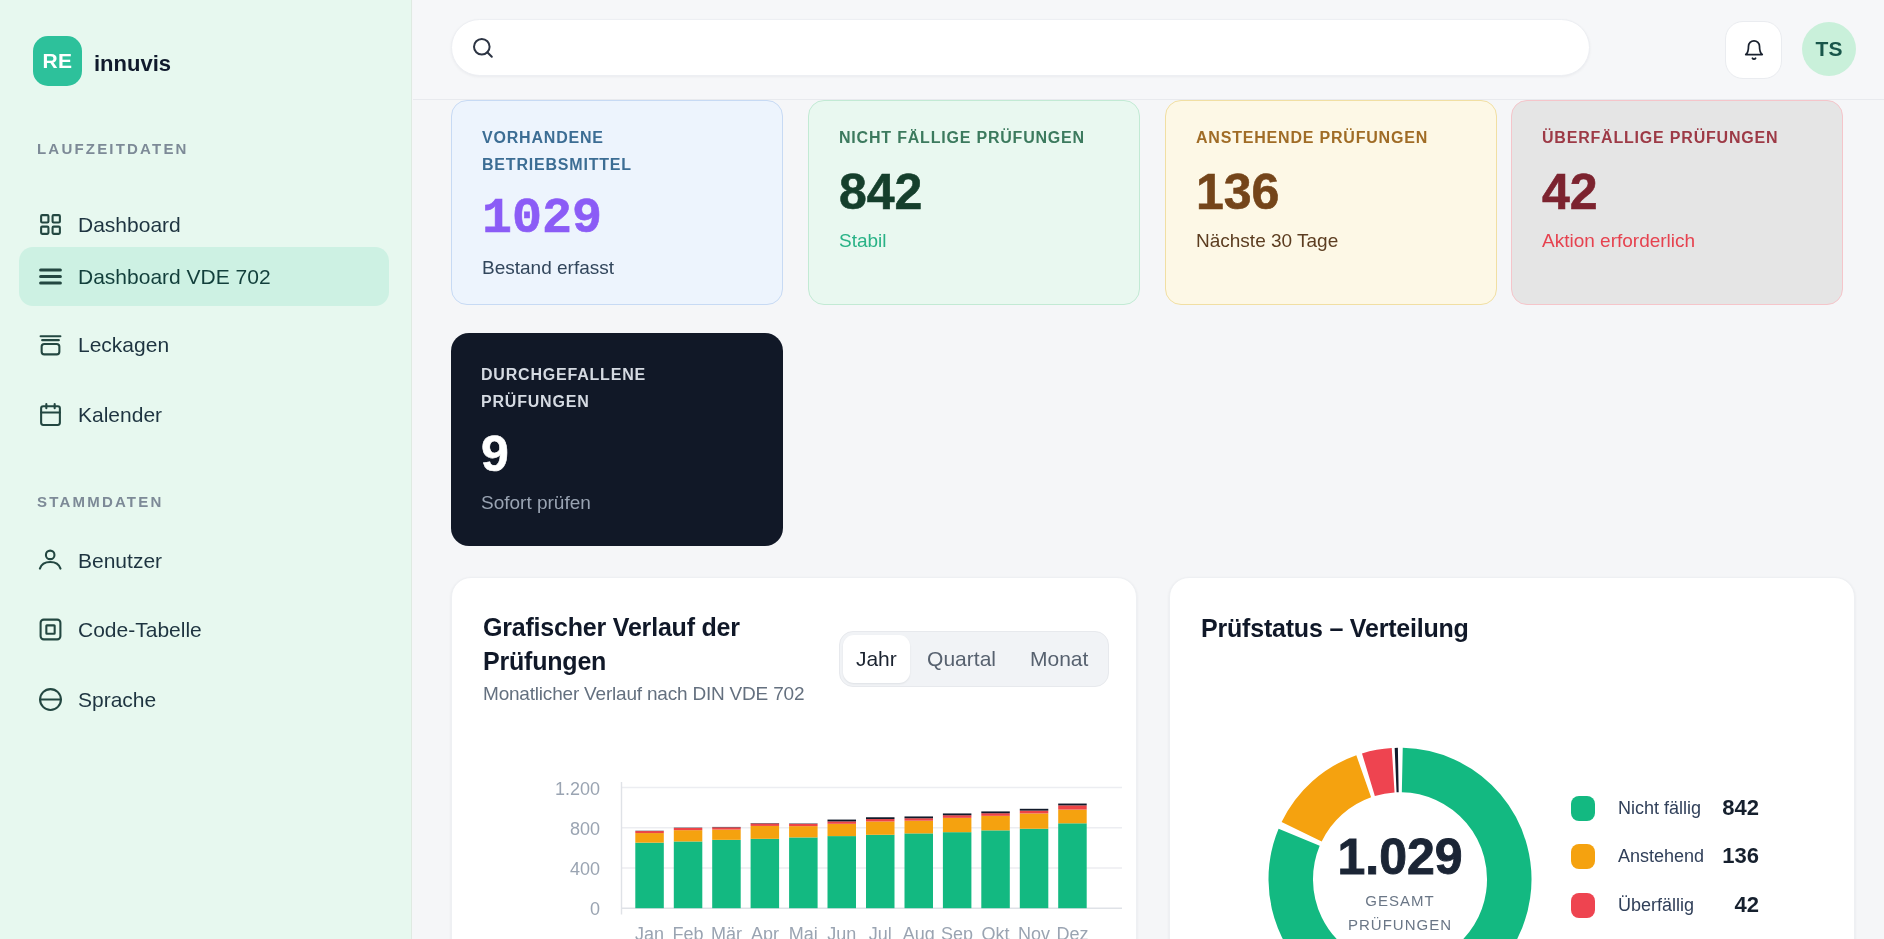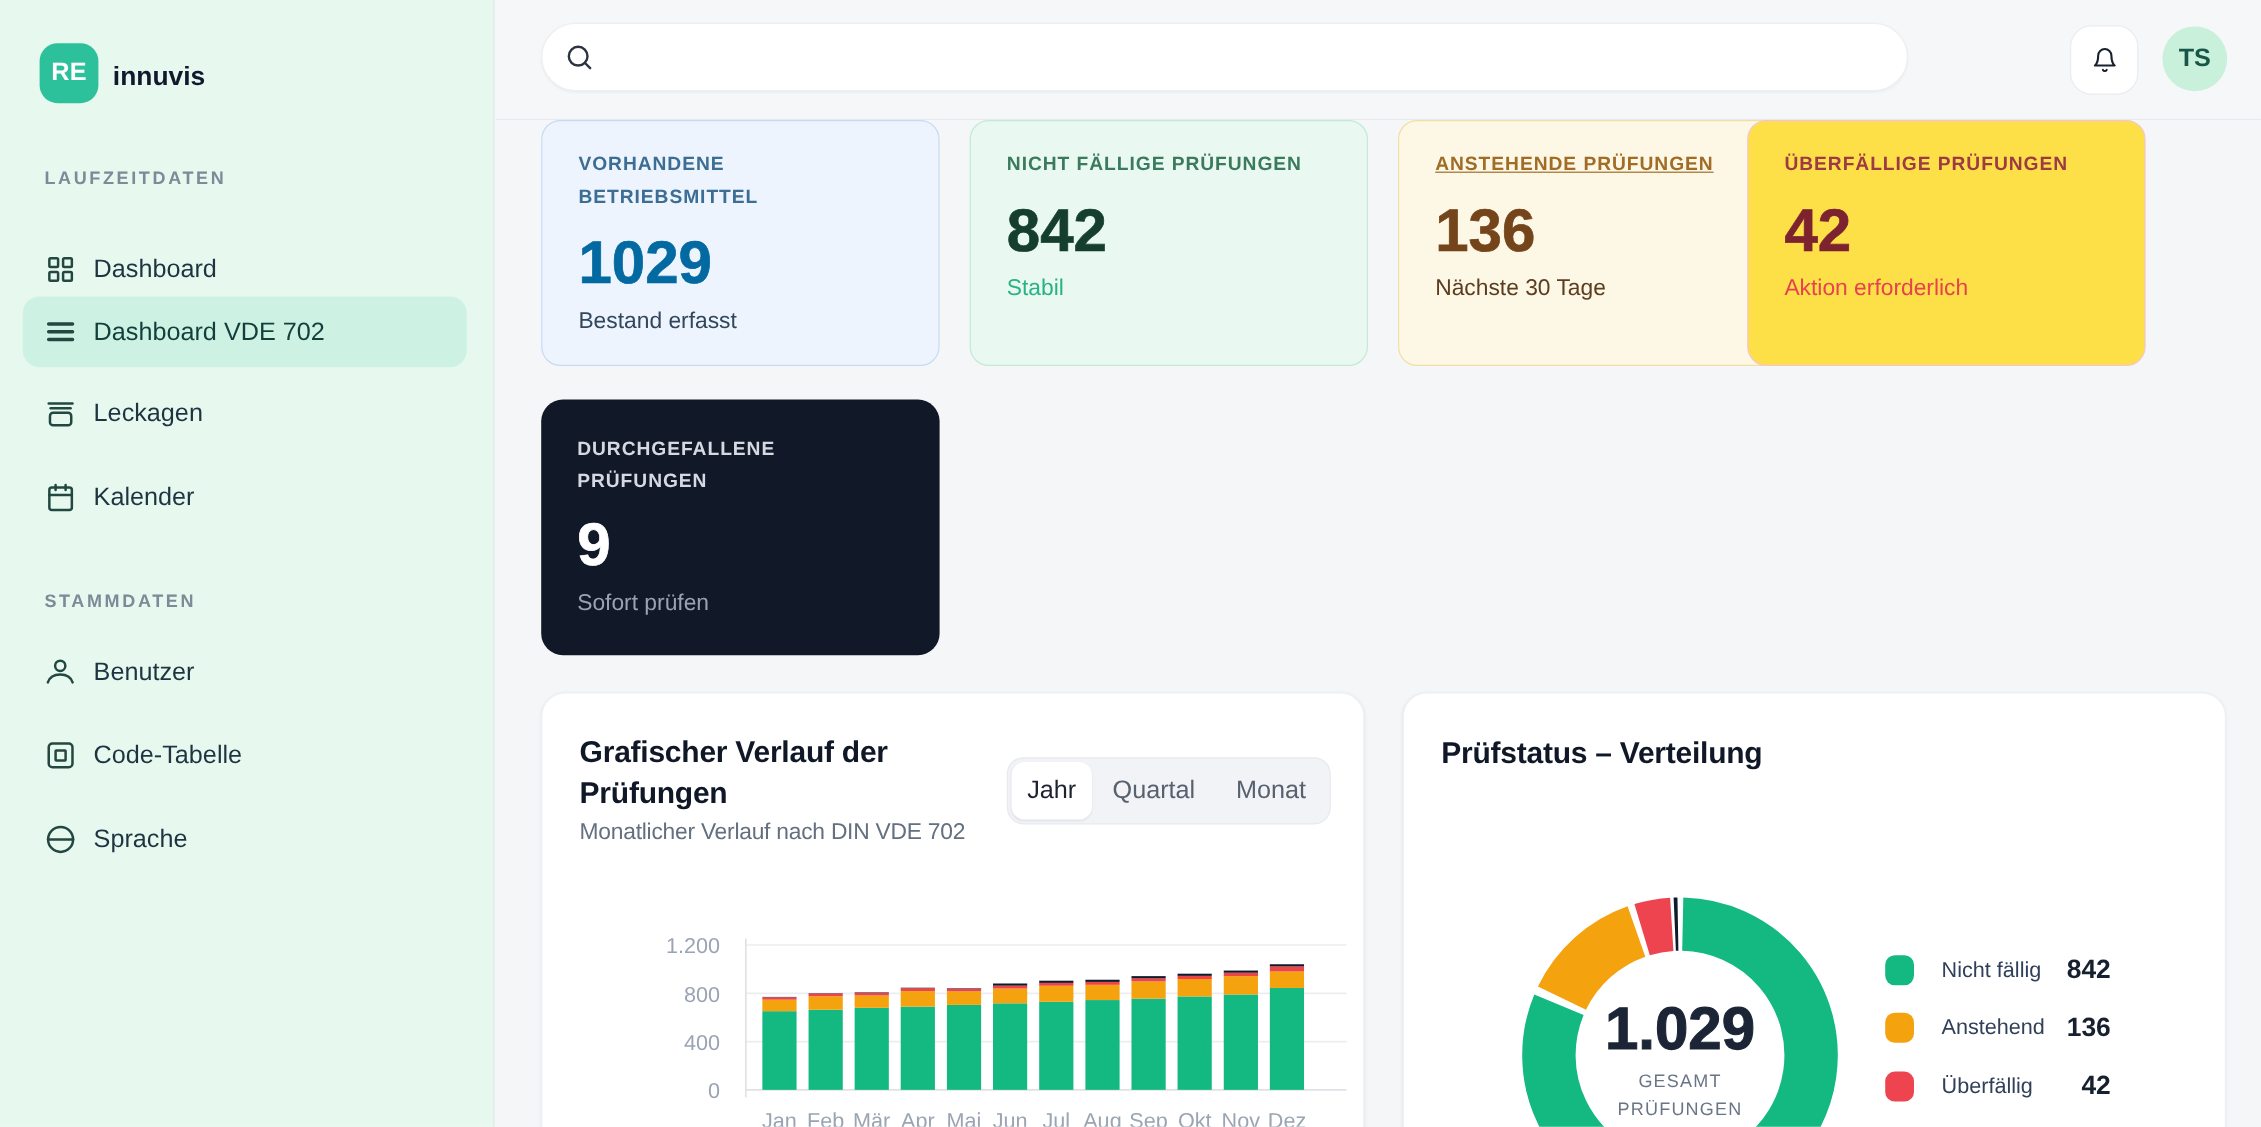--- a/index.html
+++ b/index.html
@@ -39,26 +39,26 @@
   border-radius:50%; background:#c9f0da; color:#19564a; font-size:21px; font-weight:700;
   display:flex; align-items:center; justify-content:center; }
 
 
 .scard { position:absolute; top:100px; width:332px; height:205px; border-radius:16px;
   padding:23px 28px 0 30px; }
 .scard .t { font-size:16px; font-weight:700; letter-spacing:.8px; line-height:27px; }
 .scard .n { font-size:50px; font-weight:800; line-height:50px; margin-top:16px; -webkit-text-stroke:.6px currentColor; }
 .scard .s { font-size:19px; line-height:27px; margin-top:10px; }
 #c1 { left:451px; background:#edf4fd; border:1px solid #c7daf4; }
-#c1 .t { color:#3c6d94; } #c1 .n { color:#0369a1; } #c1 .s { color:#32465c; }
+#c1 .t { color:#3c6d94; } #c1 .n { color:#8b5cf6;font-family:Liberation Mono, monospace; } #c1 .s { color:#32465c; }
 #c2 { left:808px; background:#e9f8f0; border:1px solid #c2ead4; }
 #c2 .t { color:#3c7a5e; } #c2 .n { color:#153f2c; } #c2 .s { color:#29b286; }
 #c3 { left:1165px; background:#fdf8e6; border:1px solid #f1dfa3; }
-#c3 .t { color:#a06c26;text-decoration:underline; } #c3 .n { color:#74451a; } #c3 .s { color:#5c3d20; }
-#c4 { left:1456px; background:#fde047; border:1px solid #f5c5ca; }
+#c3 .t { color:#a06c26; } #c3 .n { color:#74451a; } #c3 .s { color:#5c3d20; }
+#c4 { left:1511px; background:#e5e5e5; border:1px solid #f5c5ca; }
 #c4 .t { color:#9d3a46; } #c4 .n { color:#7c232f; } #c4 .s { color:#e6424f; }
 
 
 #dark { position:absolute; left:451px; top:333px; width:332px; height:213px;
   border-radius:18px; background:#111827; padding:28px 12px 0 30px; }
 #dark .t { font-size:16px; font-weight:700; letter-spacing:.8px; line-height:27px; color:#d5dae2; }
 #dark .n { font-size:50px; font-weight:800; line-height:50px; margin-top:14px; color:#fff; -webkit-text-stroke:.6px #fff; }
 #dark .s { font-size:19px; line-height:27px; margin-top:10px; color:#99a3b2; }
 
 

